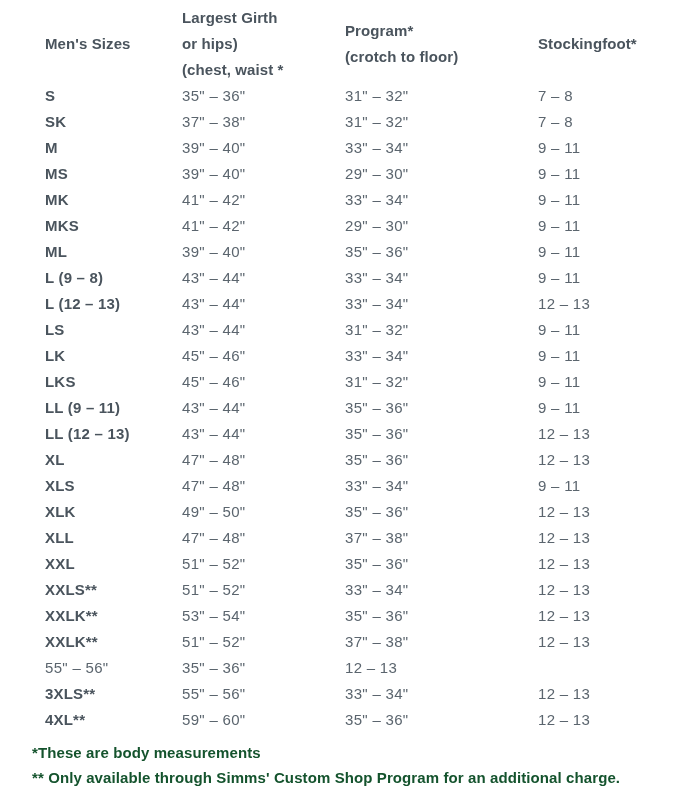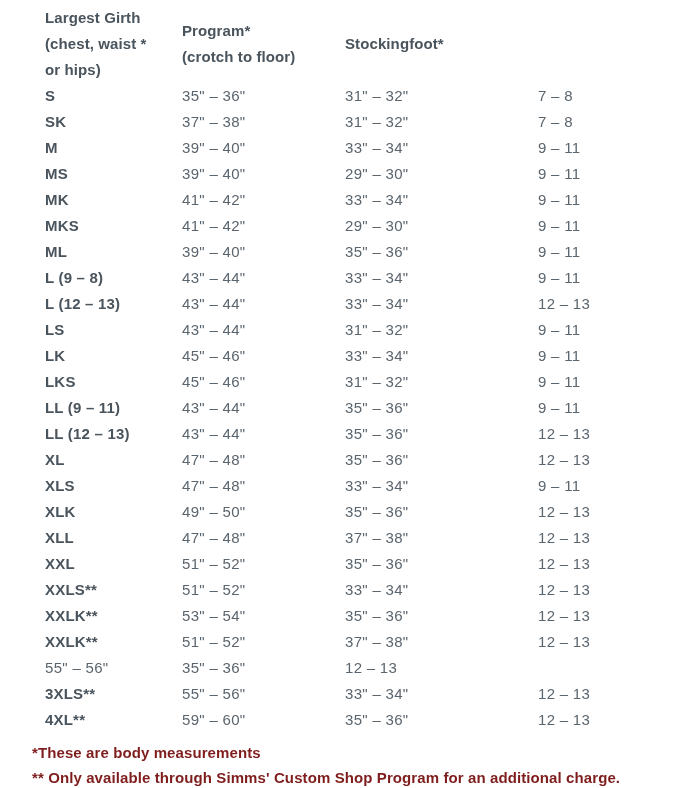--- a/index.html
+++ b/index.html
@@ -56,37 +56,40 @@
     color: #5b656e;
     letter-spacing: 0.3px;
   }
   .footnotes {
     margin-top: 7px;
   }
   .footnote {
     font-size: 15px;
     font-weight: 600;
     line-height: 25px;
-    color: #7f1d1d;
+    color: #14532d;
     letter-spacing: 0.1px;
     white-space: nowrap;
   }
 </style>
 </head>
 <body>
 
 <div class="page">
 
   <div class="size-table">
 
     <div class="grid-row header-row">
       <div class="header-cell">
+        <span class="hline">Men's Sizes</span>
+      </div>
+      <div class="header-cell">
         <span class="hline">Largest Girth</span>
+        <span class="hline">or hips)</span>
         <span class="hline">(chest, waist *</span>
-        <span class="hline">or hips)</span>
       </div>
       <div class="header-cell">
         <span class="hline">Program*</span>
         <span class="hline">(crotch to floor)</span>
       </div>
       <div class="header-cell">
         <span class="hline">Stockingfoot*</span>
       </div>
     </div>
 

